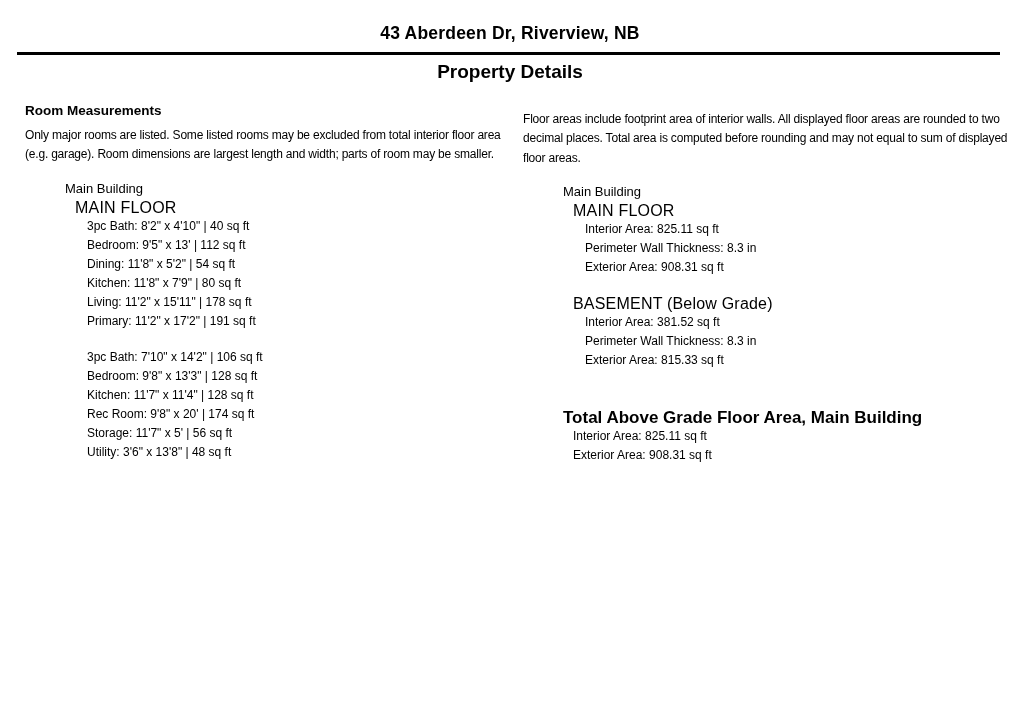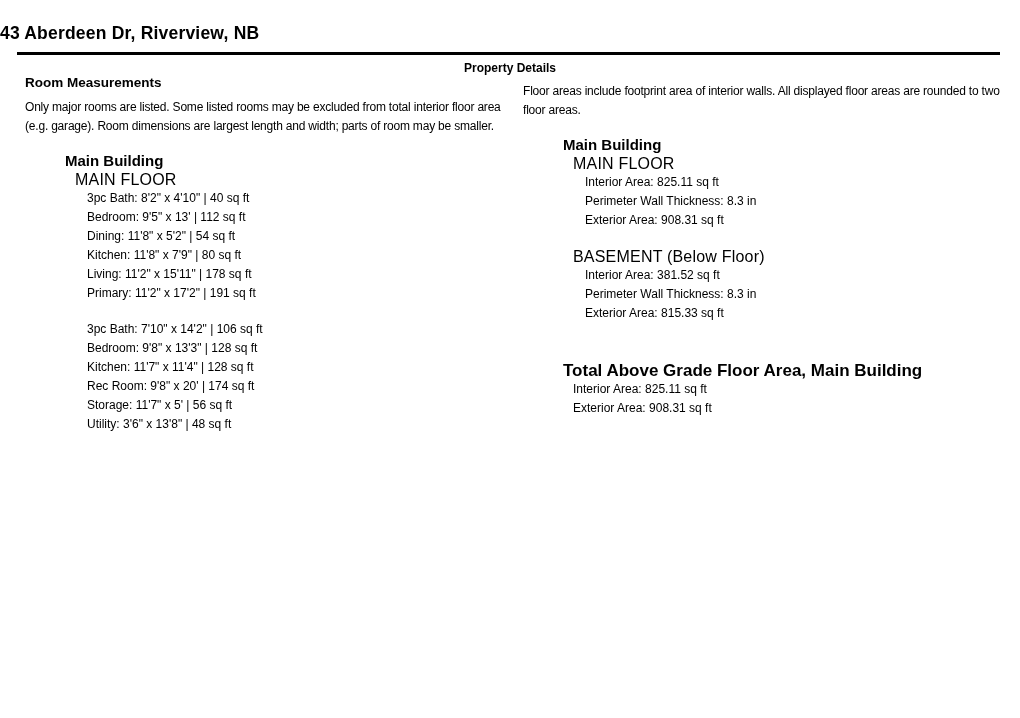--- a/index.html
+++ b/index.html
@@ -8,58 +8,59 @@
     position: relative;
     width: 1020px;
     height: 718px;
     background: #ffffff;
     color: #000000;
     font-family: "Liberation Sans", "DejaVu Sans", sans-serif;
     overflow: hidden;
   }
   .title {
     padding-top: 23px;
-    text-align: left;
+    text-align: center;
     font-size: 17.5px;
     font-weight: 700;
     letter-spacing: 0.2px;
   }
   .rule {
     height: 2.6px;
     background: #000000;
     margin: 8px 20px 0 17px;
   }
   .subtitle {
     margin-top: 6px;
     text-align: center;
-    font-size: 12px;
+    font-size: 19px;
     font-weight: 700;
   }
   .columns {
     display: flex;
     align-items: flex-start;
+    margin-top: 20px;
   }
   .col-left  { margin-left: 25px; width: 473px; }
   .col-right { margin-left: 25px; width: 497px; }
   .sec-heading {
     font-size: 13.5px;
     font-weight: 700;
     line-height: 16px;
   }
   .desc { margin-top: 7px; }
   .desc-line {
     font-size: 12px;
     line-height: 19.5px;
     letter-spacing: -0.2px;
     white-space: nowrap;
   }
   .building { margin-top: 14px; margin-left: 40px; }
   .building-name {
-    font-size: 15px;
-    font-weight: 700;
+    font-size: 13px;
+    font-weight: 400;
     line-height: 19px;
   }
   .floor-group { margin-left: 10px; }
   .floor-group.gap { margin-top: 17px; }
   .floor-name {
     font-size: 16px;
     line-height: 19px;
     letter-spacing: 0.2px;
     white-space: nowrap;
   }
@@ -120,37 +121,38 @@
             <div class="line">Storage: 11'7" x 5' | 56 sq ft</div>
             <div class="line">Utility: 3'6" x 13'8" | 48 sq ft</div>
           </div>
         </div>
       </div>
     </section>
 
     <section class="col-right">
       <div class="desc">
         <div class="desc-line">Floor areas include footprint area of interior walls. All displayed floor areas are rounded to two</div>
+        <div class="desc-line">decimal places. Total area is computed before rounding and may not equal to sum of displayed</div>
         <div class="desc-line">floor areas.</div>
       </div>
 
       <div class="building">
         <div class="building-name">Main Building</div>
 
         <div class="floor-group">
           <div class="floor-name">MAIN FLOOR</div>
           <div class="lines">
             <div class="line">Interior Area: 825.11 sq ft</div>
             <div class="line">Perimeter Wall Thickness: 8.3 in</div>
             <div class="line">Exterior Area: 908.31 sq ft</div>
           </div>
         </div>
 
         <div class="floor-group gap">
-          <div class="floor-name">BASEMENT (Below Floor)</div>
+          <div class="floor-name">BASEMENT (Below Grade)</div>
           <div class="lines">
             <div class="line">Interior Area: 381.52 sq ft</div>
             <div class="line">Perimeter Wall Thickness: 8.3 in</div>
             <div class="line">Exterior Area: 815.33 sq ft</div>
           </div>
         </div>
       </div>
 
       <div class="total-block">
         <div class="total-heading">Total Above Grade Floor Area, Main Building</div>

